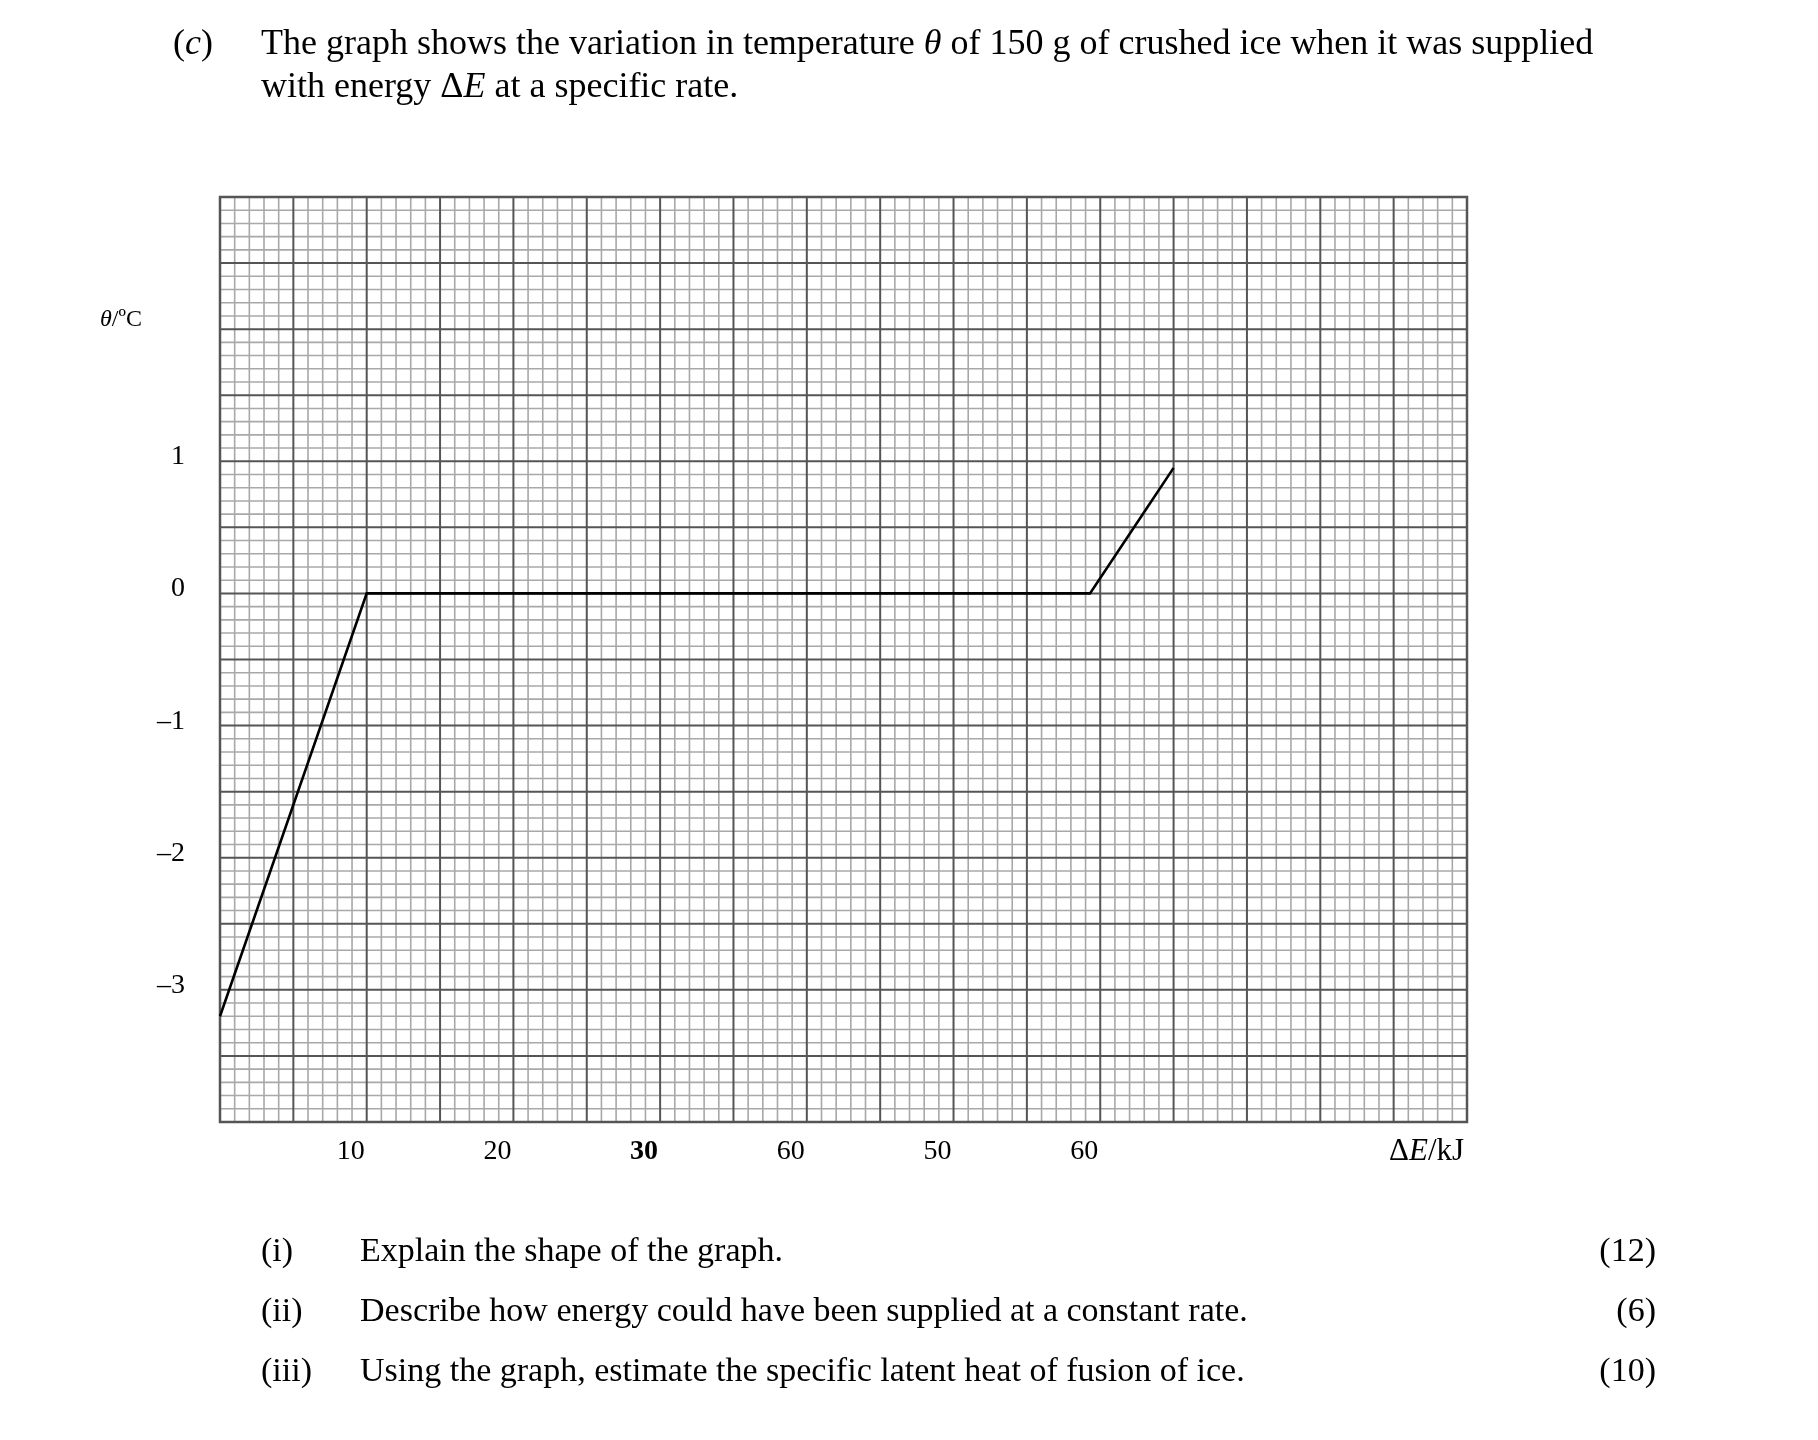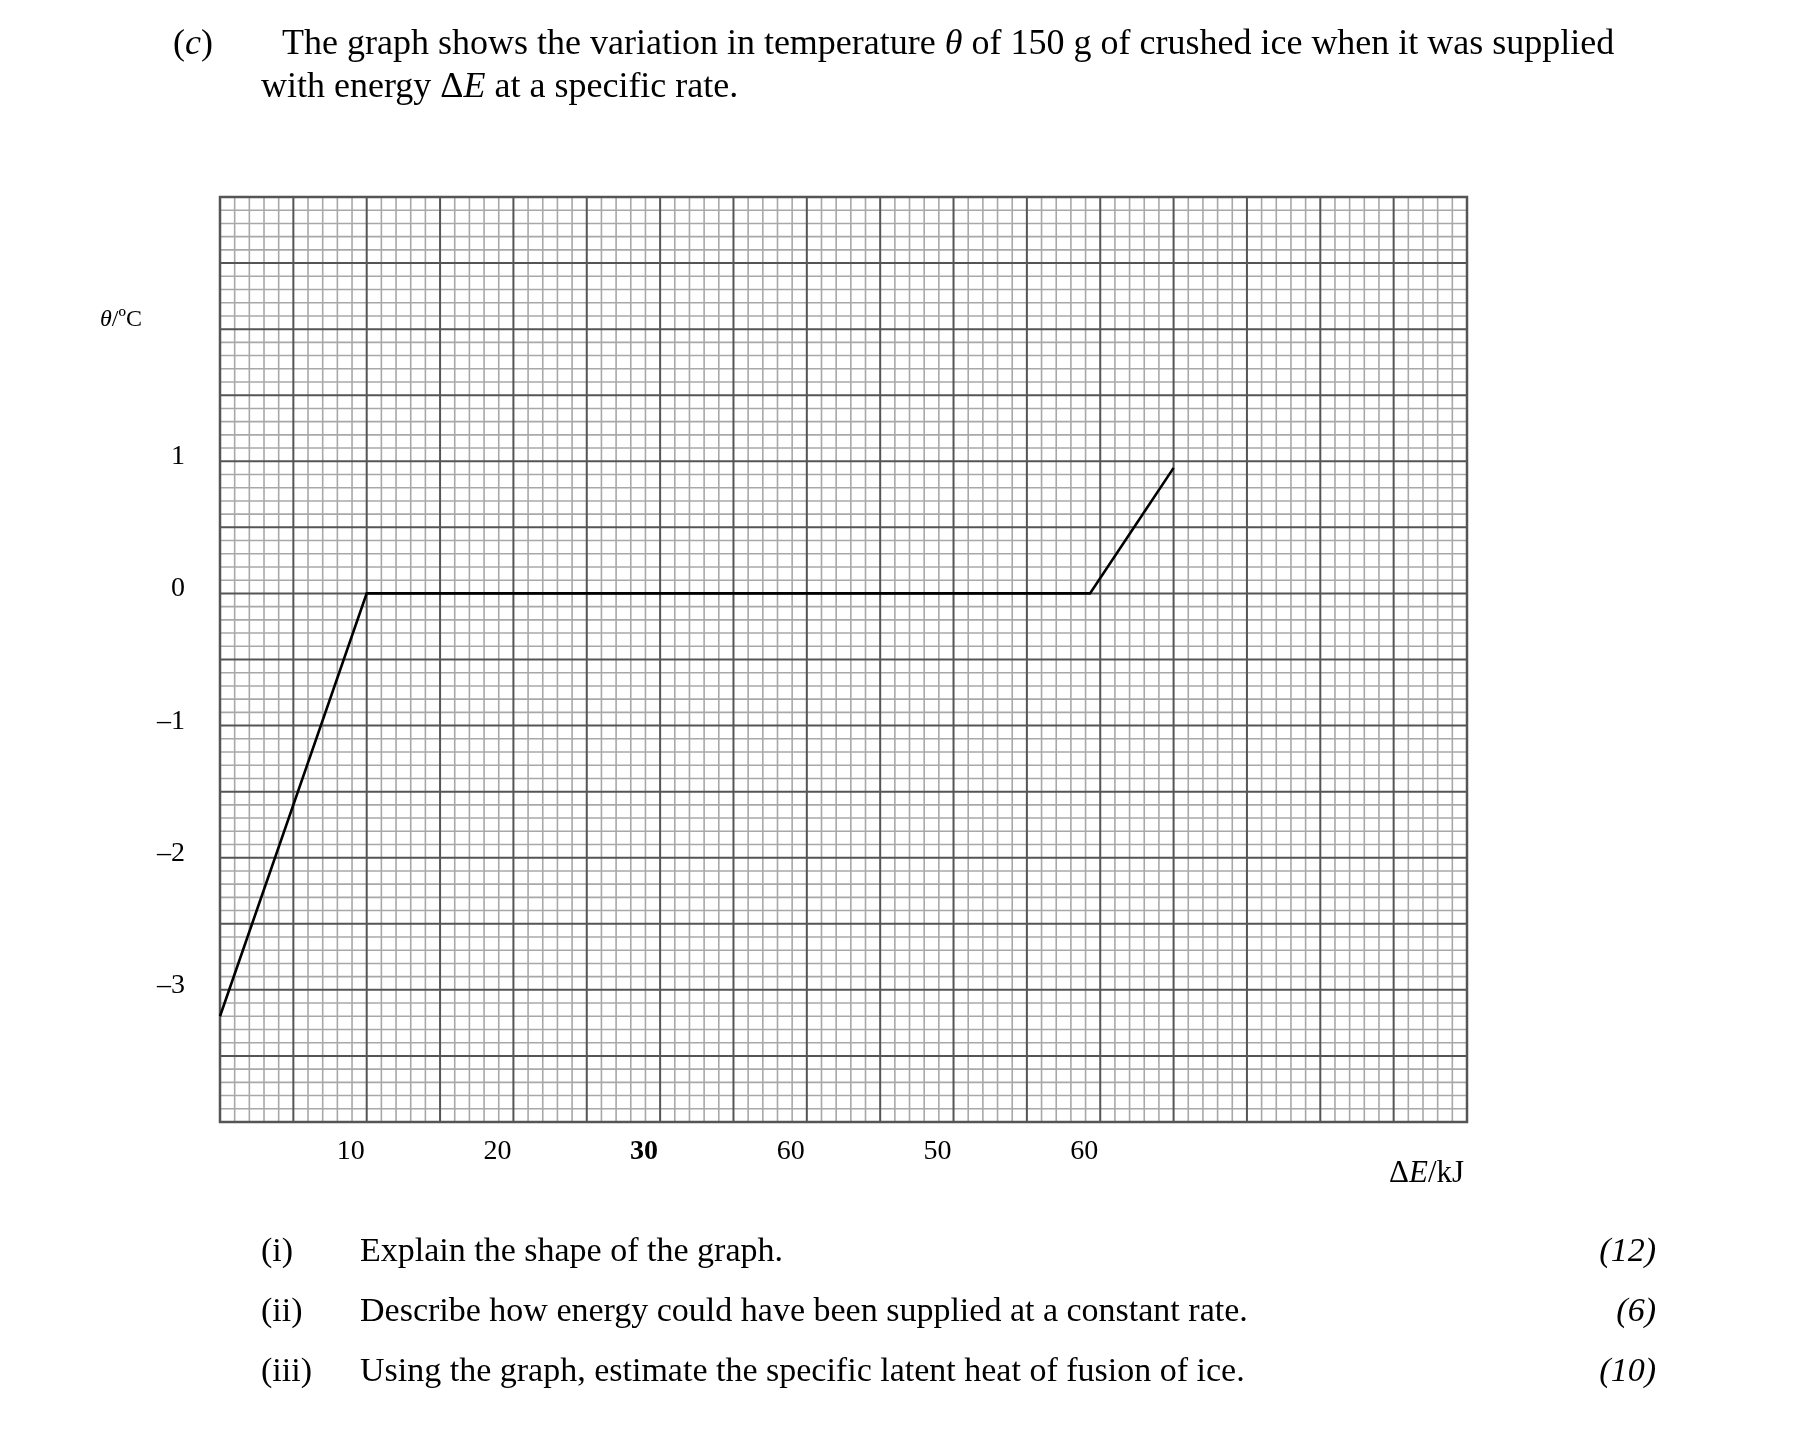--- a/index.html
+++ b/index.html
@@ -1,32 +1,32 @@
 <!DOCTYPE html>
 <html><head>
 <meta charset="utf-8">
 <style>
   html, body { margin: 0; padding: 0; background: #ffffff; }
   body { width: 1818px; height: 1440px; position: relative; overflow: hidden;
          font-family: "Liberation Serif", "DejaVu Serif", serif; color: #000; }
   .abs { position: absolute; white-space: nowrap; }
   .stem { font-size: 36px; line-height: 43px; }
   .part-label { left: 173px; top: 21px; }
-  .stem-l1 { left: 261px; top: 21px; margin-left: 21px; }
+  .stem-l1 { left: 261px; top: 21px; }
   .stem-l2 { left: 261px; top: 64px; }
   .ital { font-style: italic; }
   .ylab { font-size: 24px; left: 100px; top: 305px; }
   .ytick { font-size: 28px; width: 60px; text-align: right; }
   .xtick { font-size: 28px; width: 60px; }
-  .xlab { font-size: 31px; left: 1389px; top: 1132px; margin-top: 22px; }
+  .xlab { font-size: 31px; left: 1389px; top: 1132px; }
   svg#chart { position: absolute; left: 0; top: 0; }
   .q { font-size: 34px; }
   .q-num { left: 261px; }
   .q-text { left: 360px; }
-  .q-marks { right: 162px; text-align: right; font-style: italic; }
+  .q-marks { right: 162px; text-align: right; }
 </style>
 </head>
 <body>
 
 <div class="abs stem part-label"><span>(</span><span class="ital">c</span><span>)</span></div>
 <div class="abs stem stem-l1"><span>The graph shows the variation in temperature </span><span class="ital">θ</span><span> of 150 g of crushed ice when it was supplied</span></div>
 <div class="abs stem stem-l2"><span>with energy Δ</span><span class="ital">E</span><span> at a specific rate.</span></div>
 
 <div class="abs ylab"><span class="ital">θ</span><span>/ºC</span></div>
 <div class="abs xlab"><span>Δ</span><span class="ital">E</span><span>/kJ</span></div>

